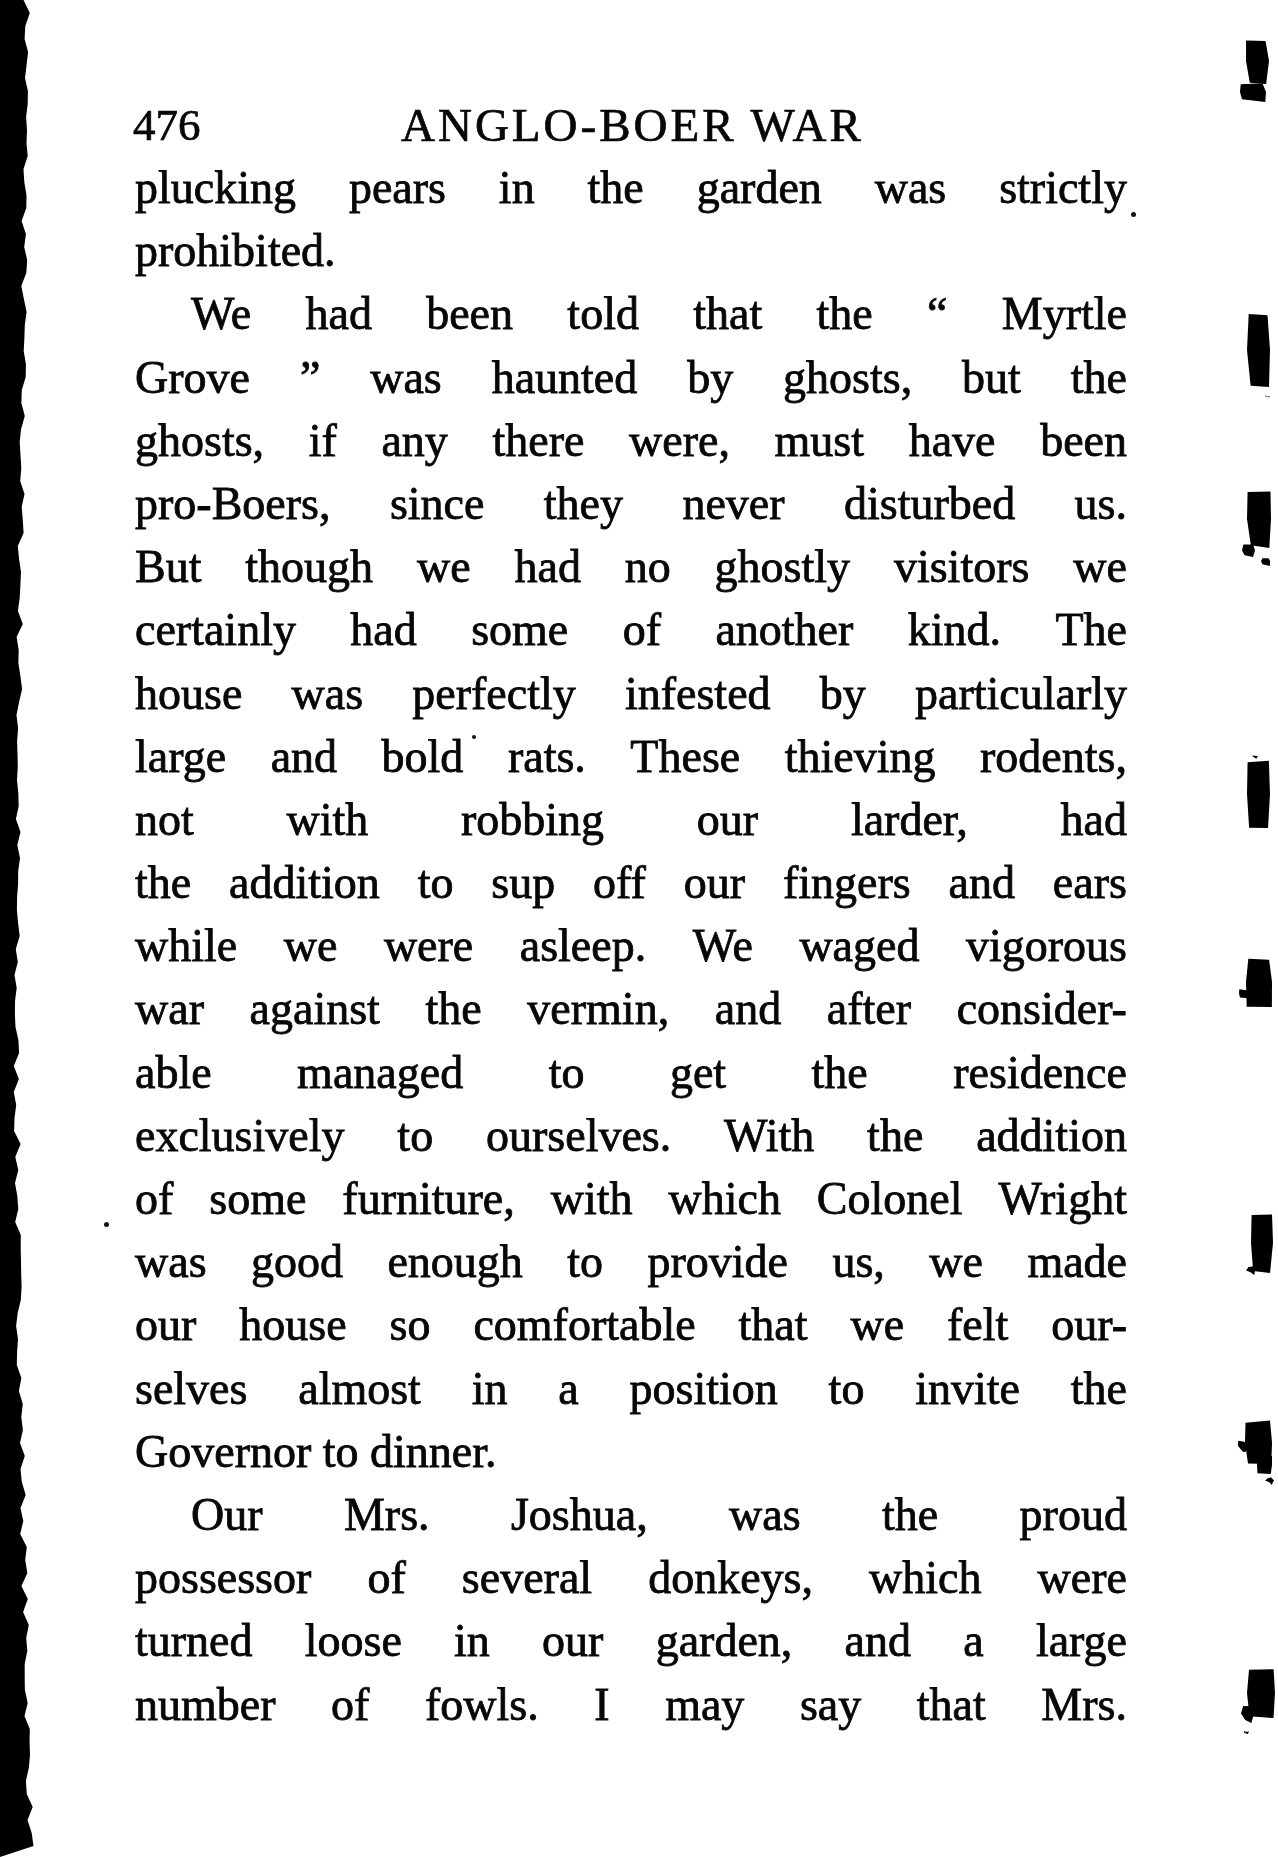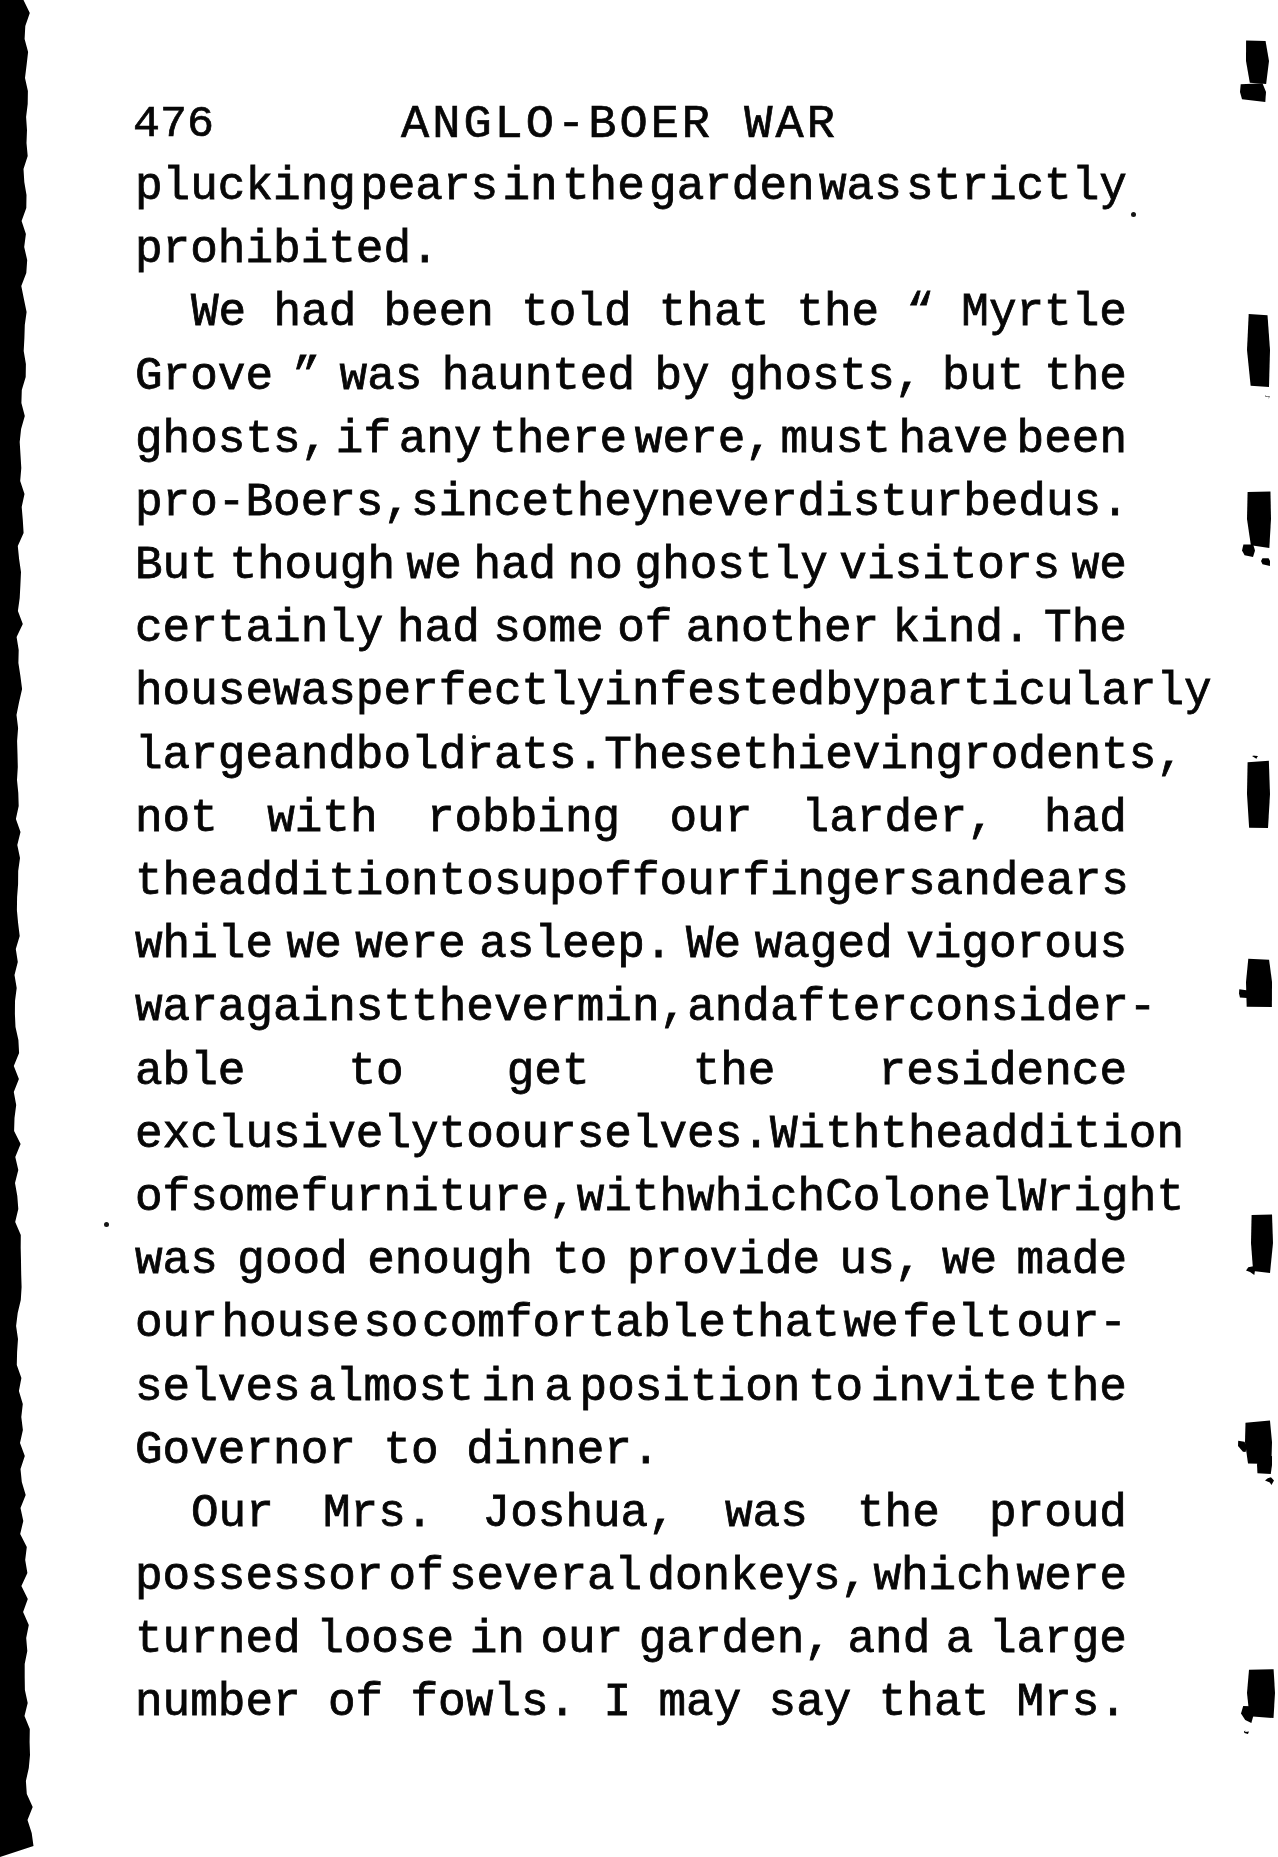--- a/index.html
+++ b/index.html
@@ -1,21 +1,21 @@
 <!DOCTYPE html>
 <html><head>
 <meta charset="utf-8">
 <style>
   html,body{margin:0;padding:0;}
   .page{
     position:relative;
     width:1278px;height:1857px;
     background:#ffffff;
     overflow:hidden;
-    font-family:Liberation Mono, monospace;
+    font-family:Liberation Serif, serif;
     color:#070707;
   }
   
   .gutter{
     position:absolute;left:0;top:0;width:44px;height:1857px;
     background:#000;
   }
   
   .header{position:absolute;left:0;top:99px;width:1278px;height:56px;}
   .pagenum{
@@ -33,21 +33,21 @@
   .bodytext{
     position:absolute;left:135px;top:156px;width:992px;
   }
   .line{
     height:63.2px;
     font-size:46px;line-height:63.2px;
     -webkit-text-stroke:0.8px #070707;
     white-space:nowrap;
   }
   .line.just{
-    display:flex;justify-content:space-between;align-items:flex-end;
+    display:flex;justify-content:space-between;align-items:flex-start;
   }
   .line.ind{padding-left:56px;}
   .line span{display:inline-block;}
   
   .blob{position:absolute;background:#000;}
   .speck{position:absolute;background:#151515;border-radius:50%;}
 </style>
 </head>
 <body>
 
@@ -177,20 +177,21 @@
         <span>war</span>
         <span>against</span>
         <span>the</span>
         <span>vermin,</span>
         <span>and</span>
         <span>after</span>
         <span>consider-</span>
       </div>
       <div class="line just">
         <span>able</span>
+        <span>managed</span>
         <span>to</span>
         <span>get</span>
         <span>the</span>
         <span>residence</span>
       </div>
       <div class="line just">
         <span>exclusively</span>
         <span>to</span>
         <span>ourselves.</span>
         <span>With</span>

